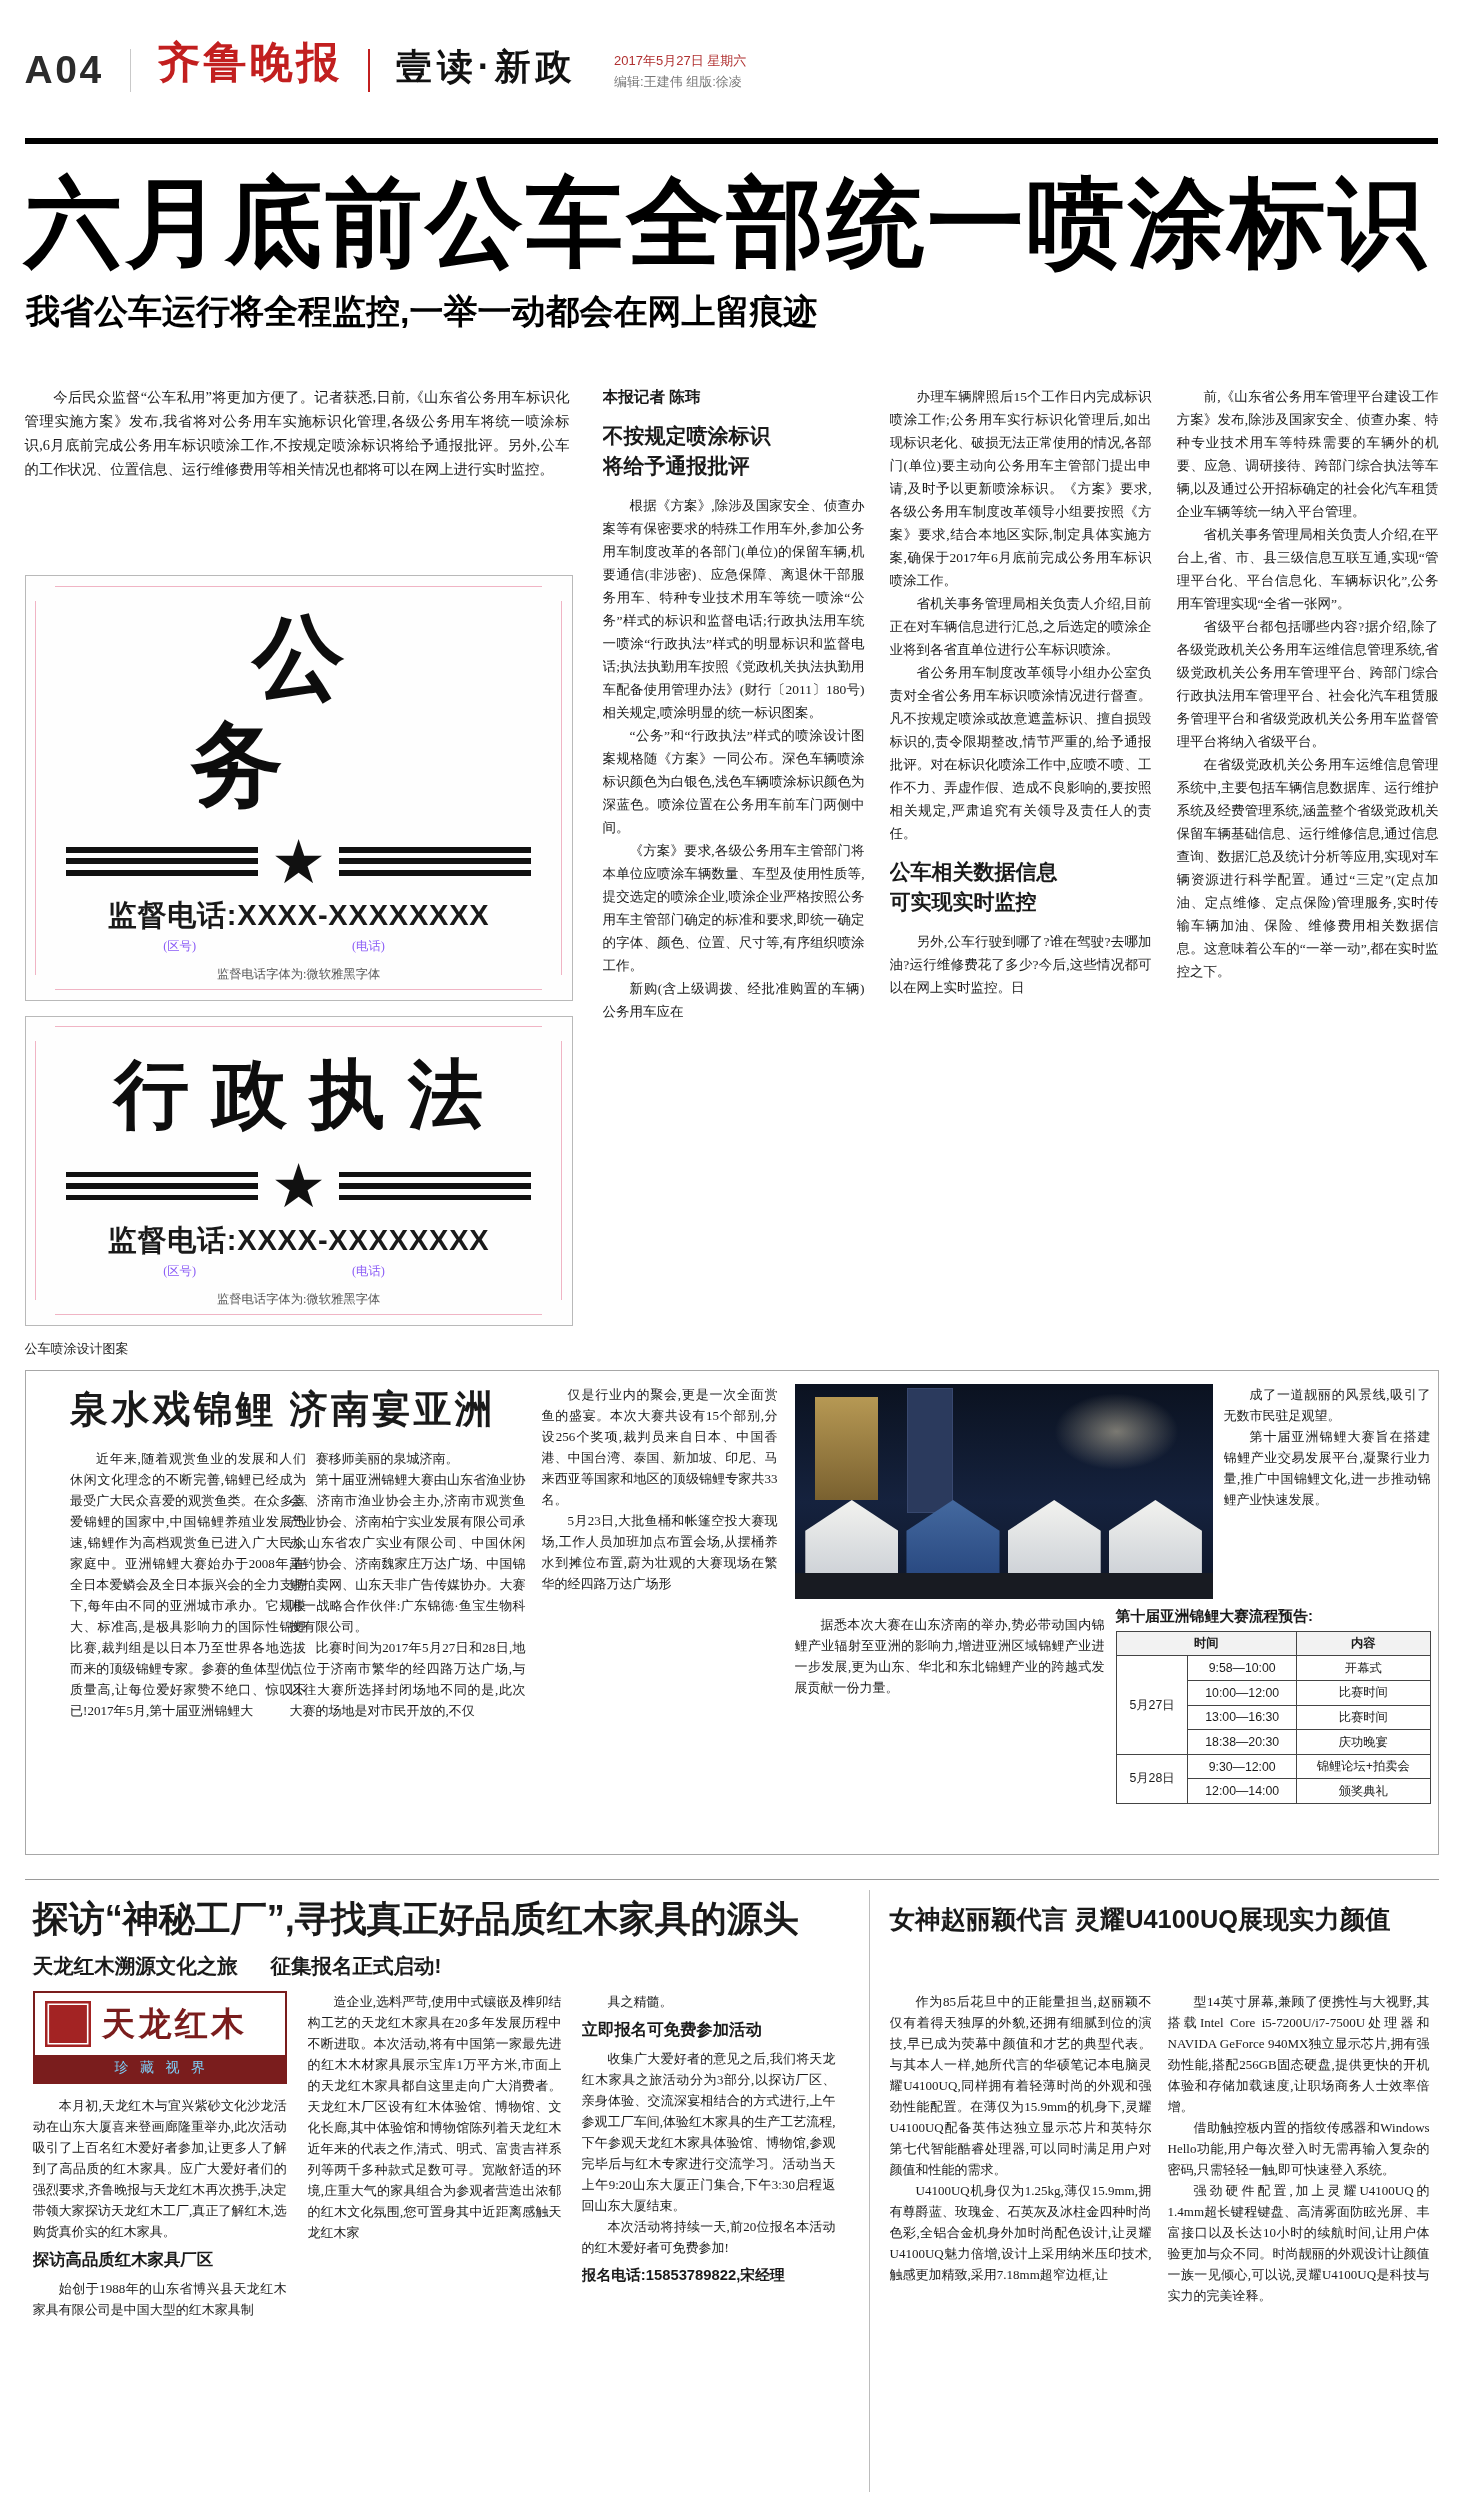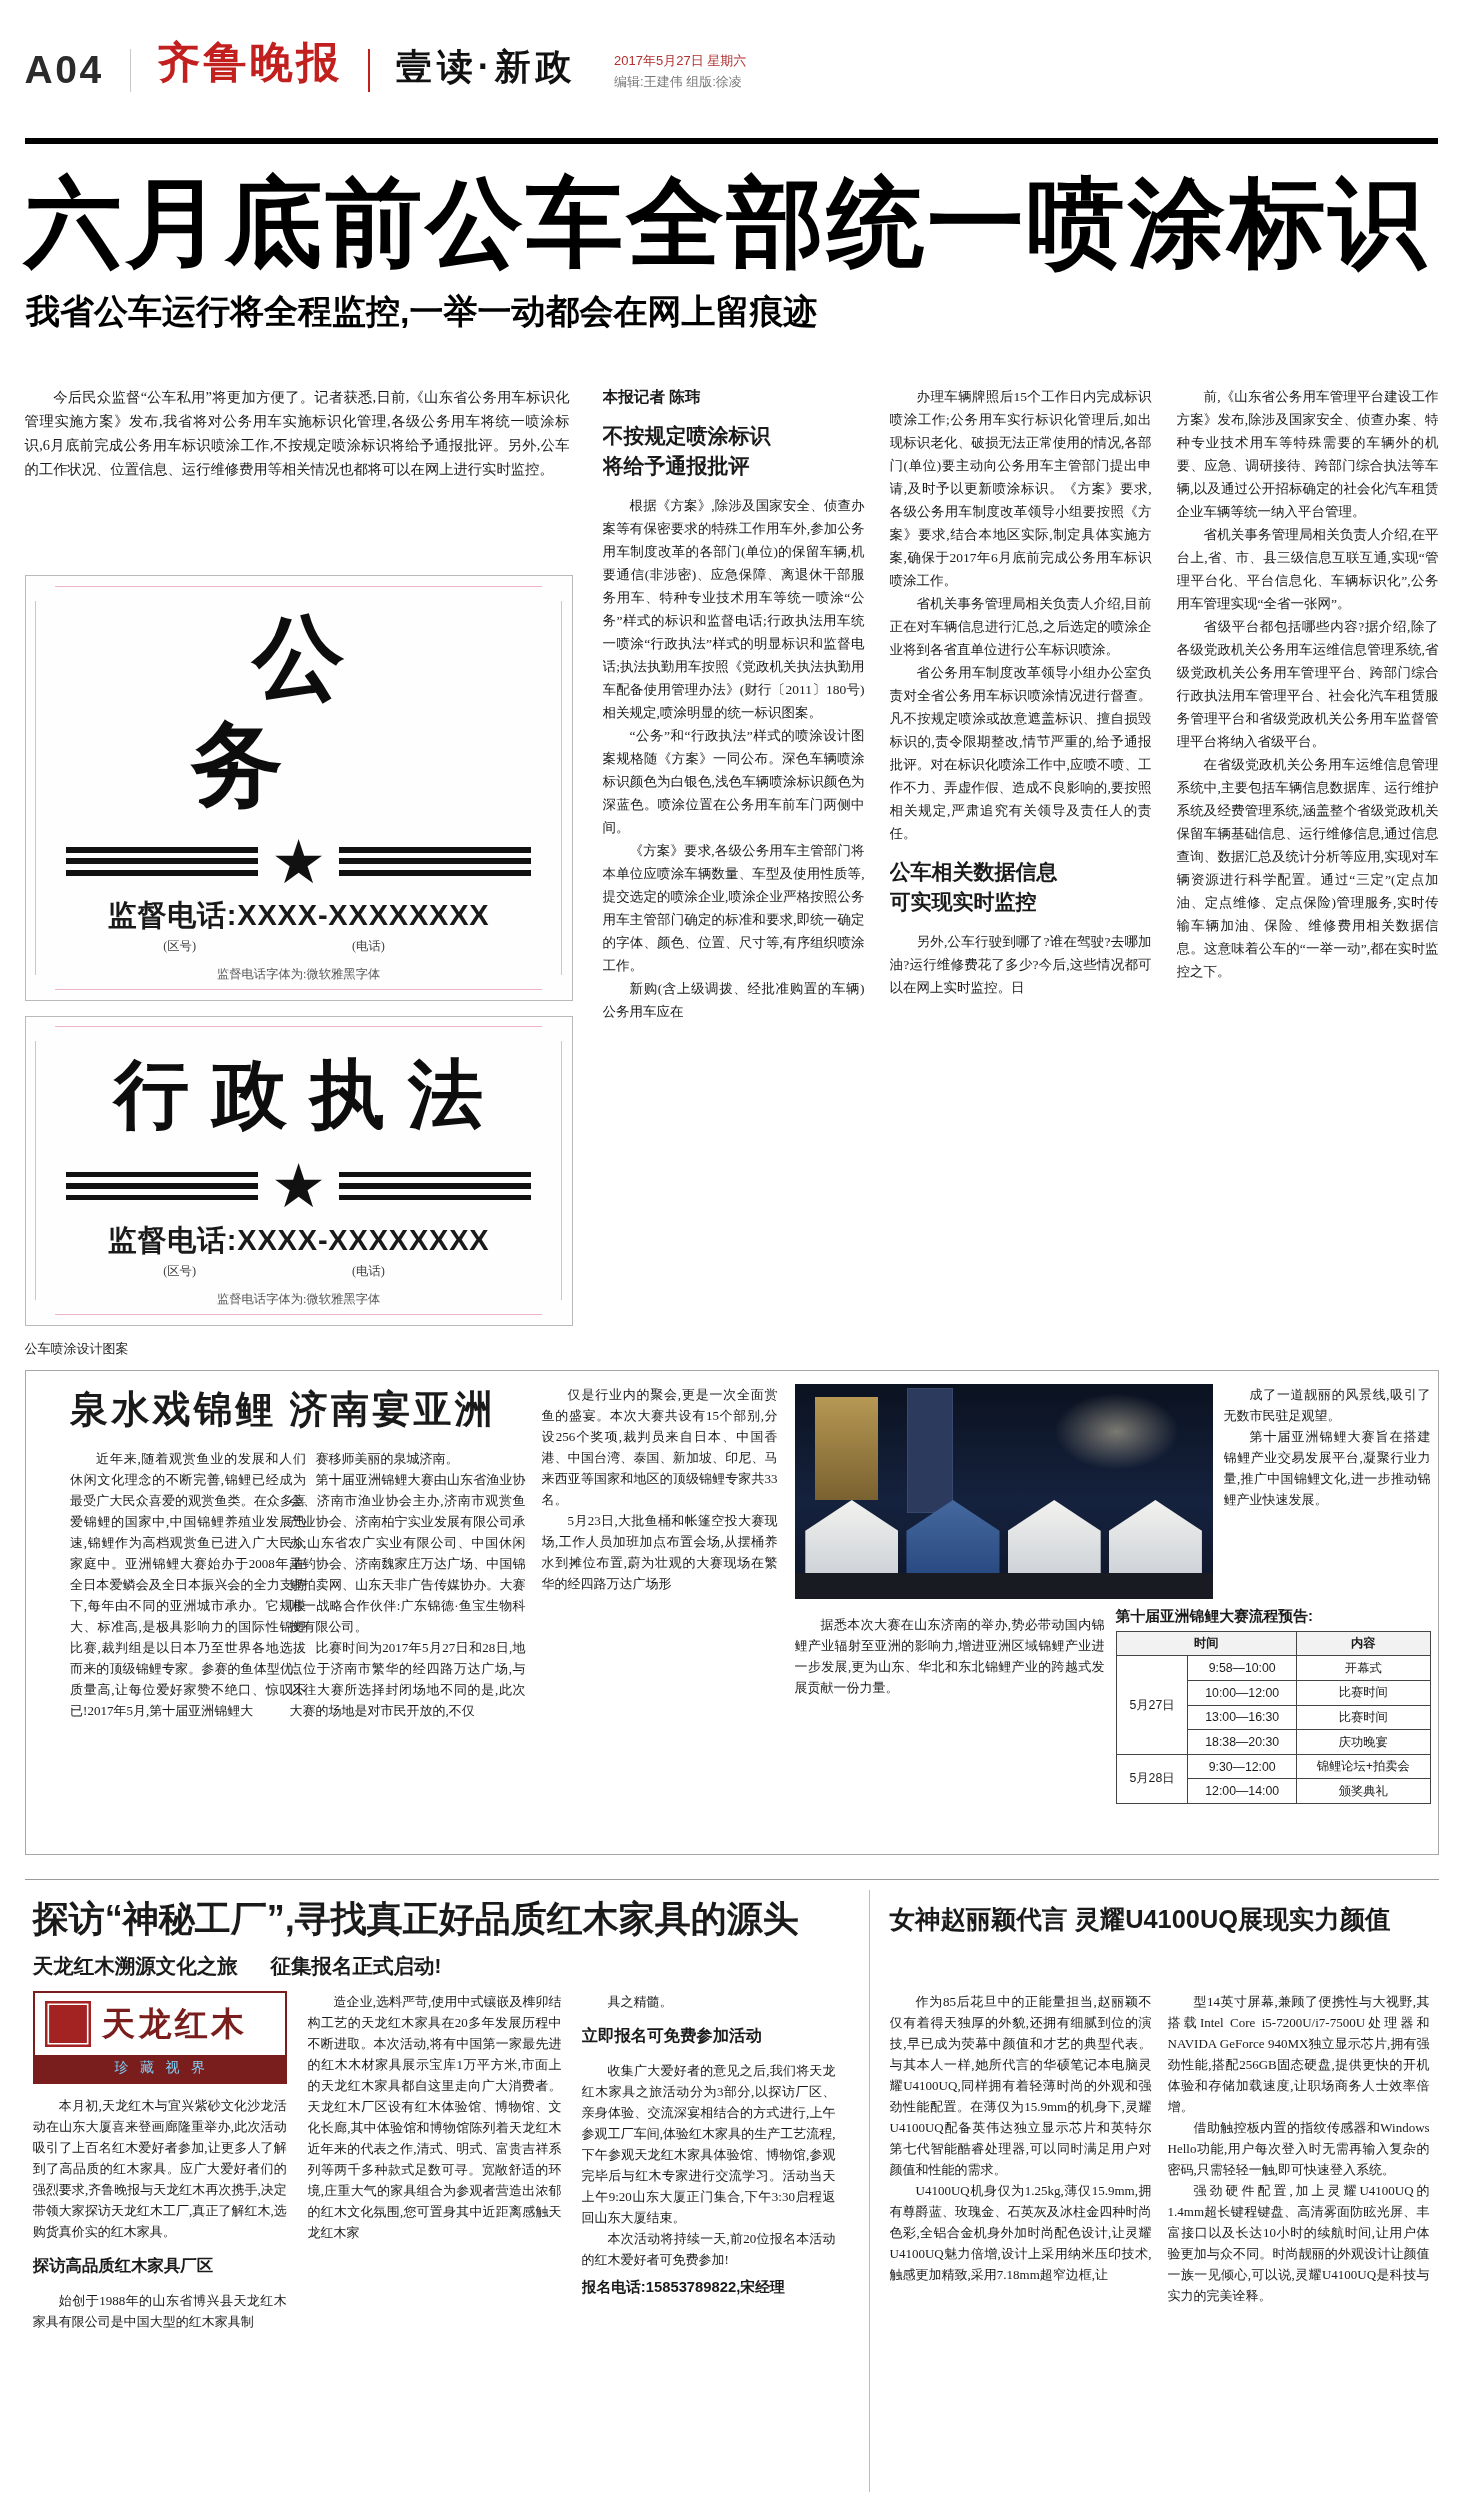--- a/index.html
+++ b/index.html
@@ -52,21 +52,21 @@
   .fig-title.gongwu { font-size:92px; letter-spacing:123px; text-indent:123px; line-height:107px; }
   .fig-title.zhifa  { font-size:75px;  letter-spacing:23px;  text-indent:23px;  line-height:98px; }
   .star-emblem { display:flex; align-items:center; gap:13px; margin:14.8px 21px 6.6px; }
   .wing { flex:1; display:flex; flex-direction:column; gap:5.7px; }
   .wing i { display:block; height:5.7px; background:#111; }
   .star-glyph { font-size:61px; line-height:57px; color:#111;
     font-family:"DejaVu Sans", sans-serif; }
   .phone-line { text-align:center; font-family:"Liberation Sans", sans-serif;
     font-weight:900; font-size:29px; letter-spacing:0.8px; margin-top:4.9px; }
   .phone-labels { display:flex; justify-content:center; font-size:12.3px;
-    color:#404040; margin-top:1.6px; transform:translateX(-24.6px); }
+    color:#8b5cf6; margin-top:1.6px; transform:translateX(-24.6px); }
   .phone-labels span:first-child { margin-right:156px; }
   .fig-note { text-align:center; font-size:12.3px; color:#555; margin-top:11.5px; }
   .fig-caption { font-size:13px; color:#222; margin-top:3.3px; }
 
   
   .section2 { position:absolute; top:1370px; left:24.6px; width:1414px; height:485px;
     border:0.8px solid #a7a7a7; }
   .s2-col { position:absolute; top:13px; width:236px; height:459px; overflow:hidden; }
   .s2-a { left:11.5px;margin-left:33px; } .s2-b { left:264px; } .s2-c { left:516px; }
   .s2-headline { font-family:"Liberation Sans", sans-serif; font-weight:900;
@@ -106,21 +106,21 @@
     font-family:"Liberation Sans", sans-serif; font-weight:900; font-size:25.4px; }
   .s3-sub { position:absolute; top:72px; font-family:"Liberation Sans", sans-serif;
     font-weight:900; font-size:20.5px; }
   .s3-sub1 { left:8.2px; } .s3-sub2 { left:246px; }
   .s3-col { position:absolute; top:111px; width:254px; height:498px; overflow:hidden; }
   .s3-c1 { left:8.2px; } .s3-c2 { left:283px; } .s3-c3 { left:557px; }
   .s3-c4 { left:865px; width:262px; } .s3-c5 { left:1143px; width:262px; }
   .s3-vdiv { position:absolute; left:844px; top:9.8px; bottom:9.8px; border-left:0.8px solid #bcbcbc; }
   .s3-p { font-size:13px; line-height:21px; text-align:justify; text-indent:2em; }
   .s3-colsub { font-family:"Liberation Sans", sans-serif; font-weight:900;
-    font-size:16.4px; margin:13px 0; }
+    font-size:16.4px; margin:7px 0; }
   .s3-phone { font-family:"Liberation Sans", sans-serif; font-weight:900;
     font-size:14.8px; margin-top:8.2px; }
   .tl-logo { border:2.5px solid #7a1d1d; margin-bottom:11.5px; }
   .tl-logo-top { display:flex; align-items:center; gap:11.5px; padding:8.2px 9.8px; background:#fff;border-radius:29px; }
   .tl-seal { width:46px; height:46px; background:#a32323;
     box-shadow:inset 0 0 0 2.5px #a32323, inset 0 0 0 4.1px #ffffff; }
   .tl-name { font-size:33px; font-weight:900; color:#7a1d1d;
     font-family:"Liberation Serif", serif; letter-spacing:3.3px; }
   .tl-strip { background:#7a1d1d; color:#7dd3fc; text-align:center;
     font-size:14px; letter-spacing:11.5px; padding:4.1px 0 4.1px 11.5px;

